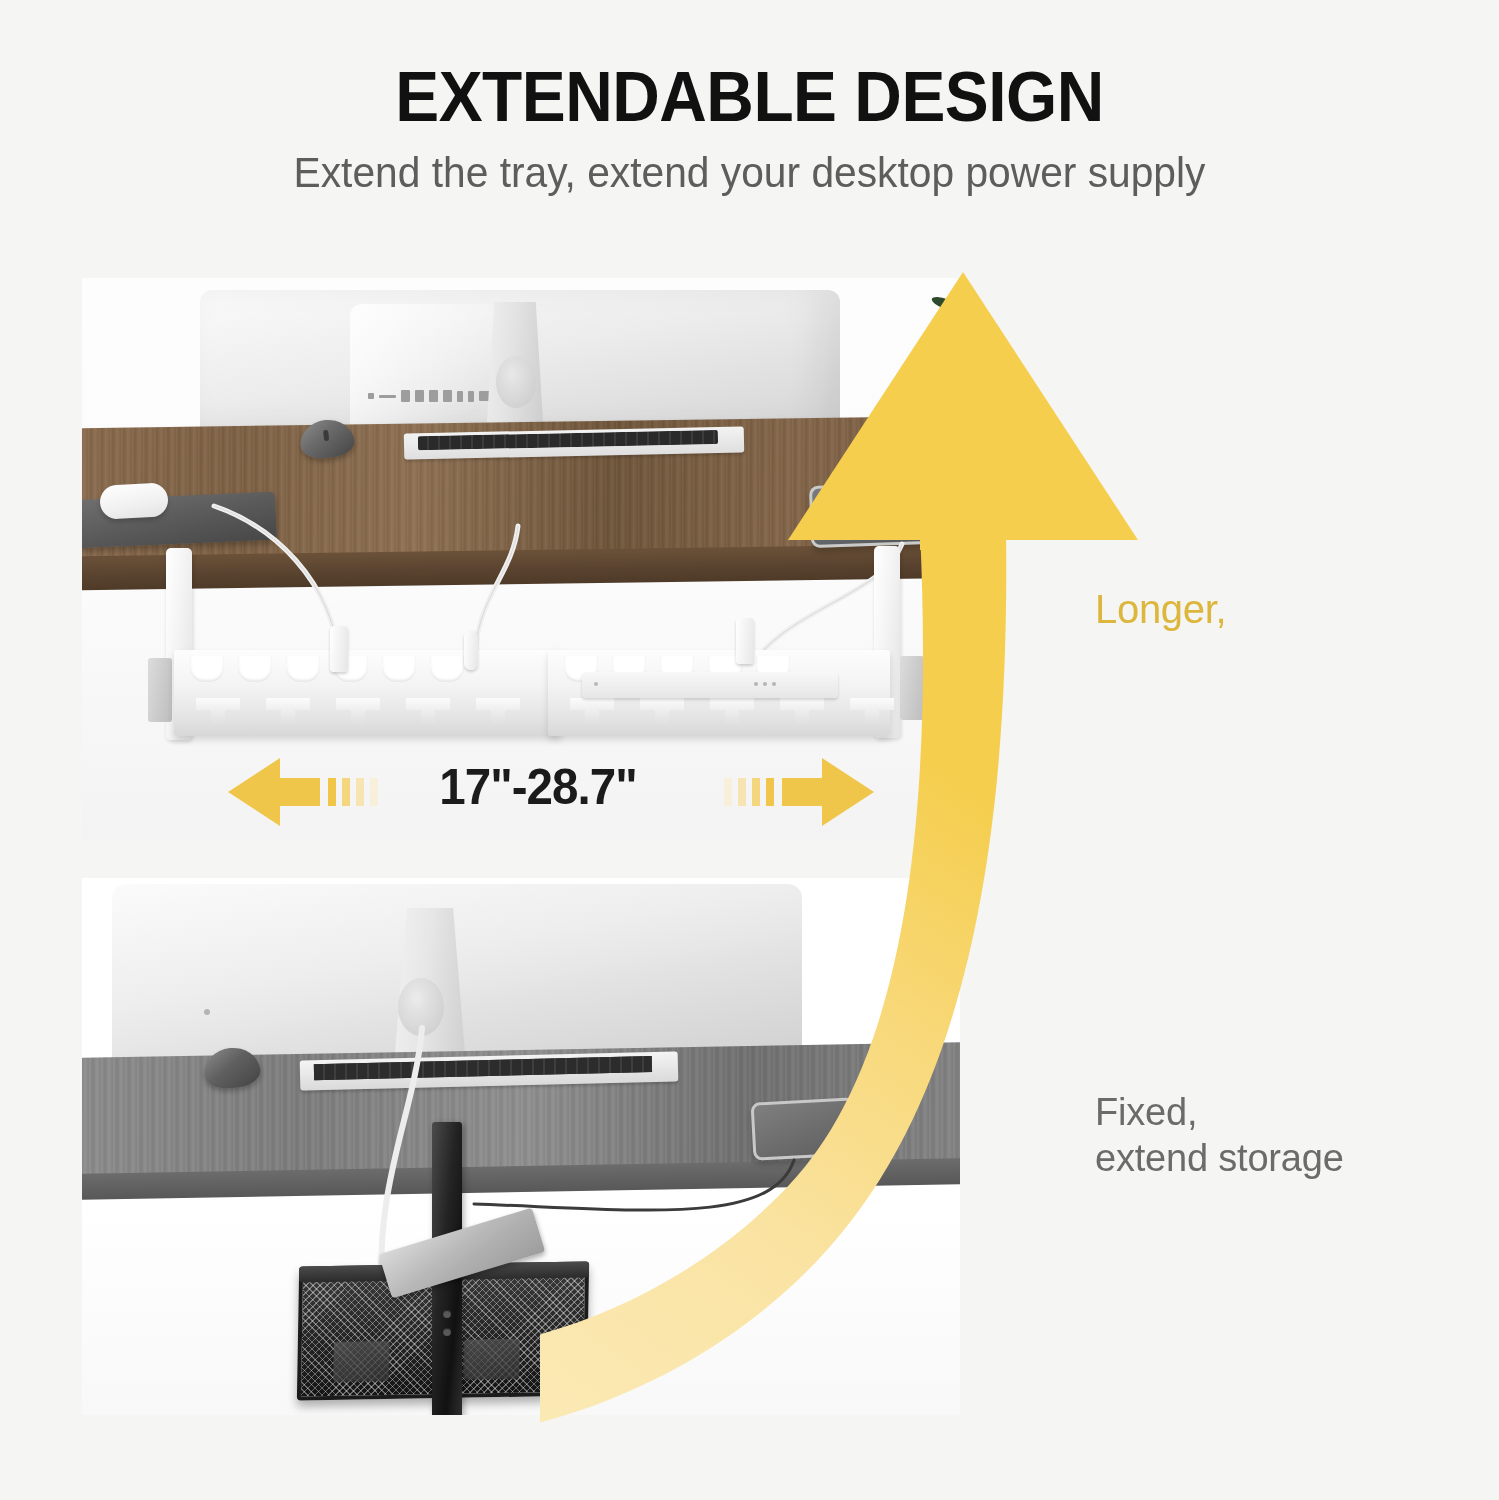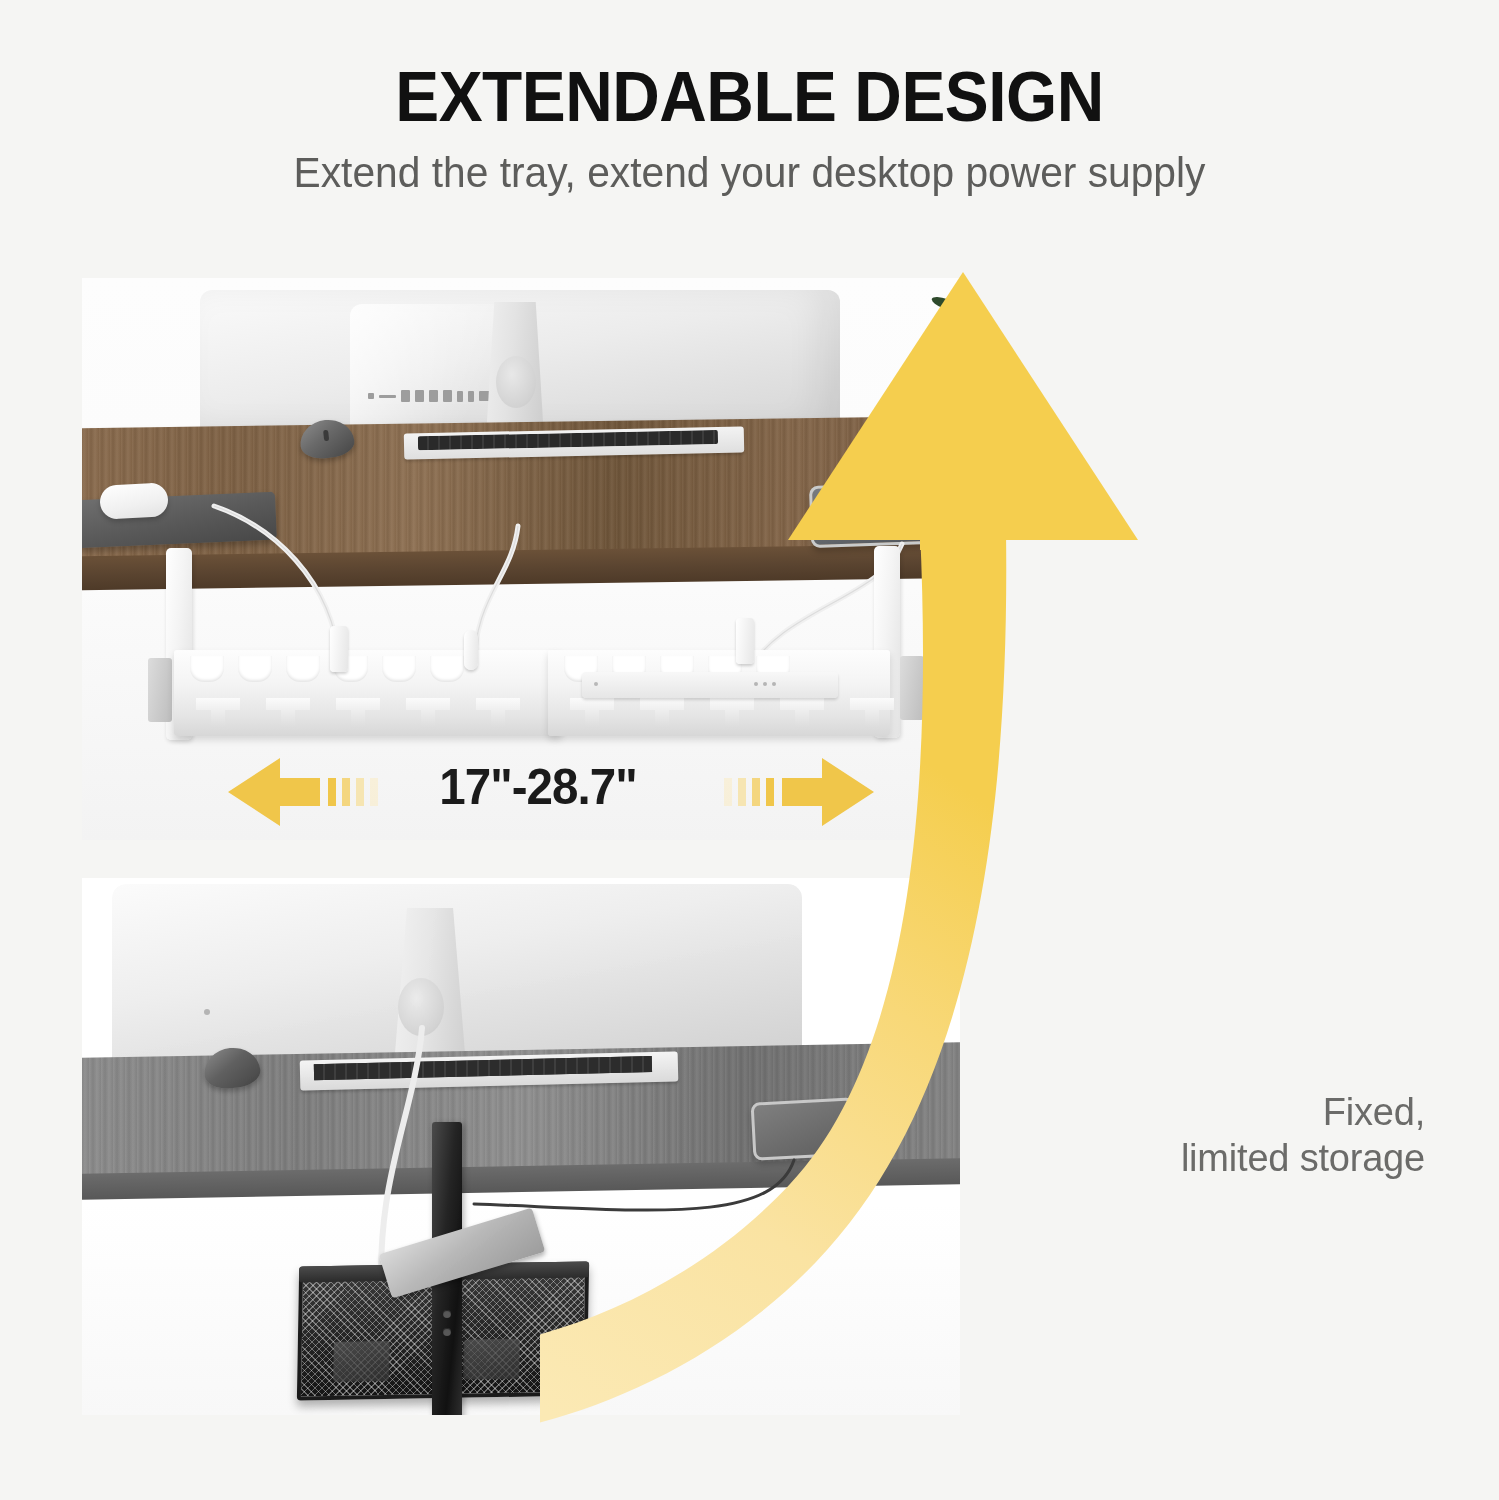--- a/index.html
+++ b/index.html
@@ -563,21 +563,21 @@
     position: absolute;
     left: 1095px;
     top: 1090px;
     width: 330px;
     color: #6b6b69;
     line-height: 1.2;
     font-size: 38px;
     font-weight: 400;
     letter-spacing: -0.2px;
   }
-  #callout-fixed span { display:block;text-align:right; }
+  #callout-fixed span { display:block; }
 </style>
 </head>
 <body>
 
 <div id="stage">
 
   <div class="headline">EXTENDABLE DESIGN</div>
   <div class="subheadline">Extend the tray, extend your desktop power supply</div>
 
   <div class="photo" id="photo-top">
@@ -793,20 +793,21 @@
     <svg class="meas-arrow" id="meas-right" width="176" height="76" viewBox="0 0 176 76">
       <rect x="26" y="24" width="8" height="28" fill="#f9ebc2" opacity="0.55"></rect>
       <rect x="40" y="24" width="8" height="28" fill="#f6de96" opacity="0.7"></rect>
       <rect x="54" y="24" width="8" height="28" fill="#f3d06a" opacity="0.85"></rect>
       <rect x="68" y="24" width="8" height="28" fill="#f0c64a"></rect>
       <polygon points="176,38 124,4 124,24 84,24 84,52 124,52 124,72" fill="#f0c64a"></polygon>
     </svg>
   </div>
 
   <div id="callout-up">
+    <span class="l1">Longer,</span>
   </div>
 
   <div id="callout-fixed">
     <span>Fixed,</span>
-    <span>limited storage</span>
+    <span>extend storage</span>
   </div>
 
 </div>
 
 </body></html>

